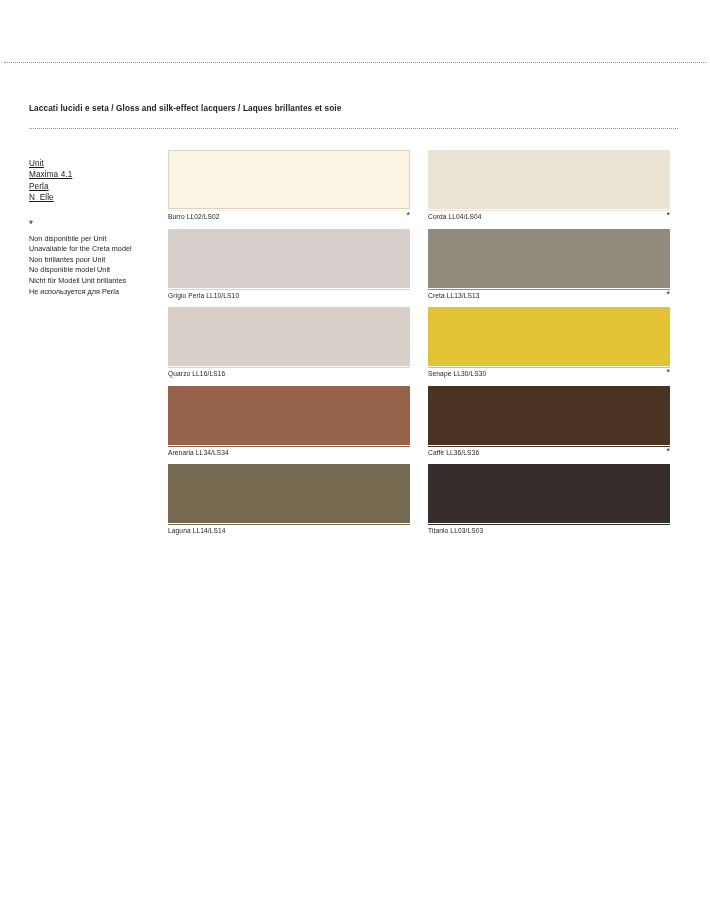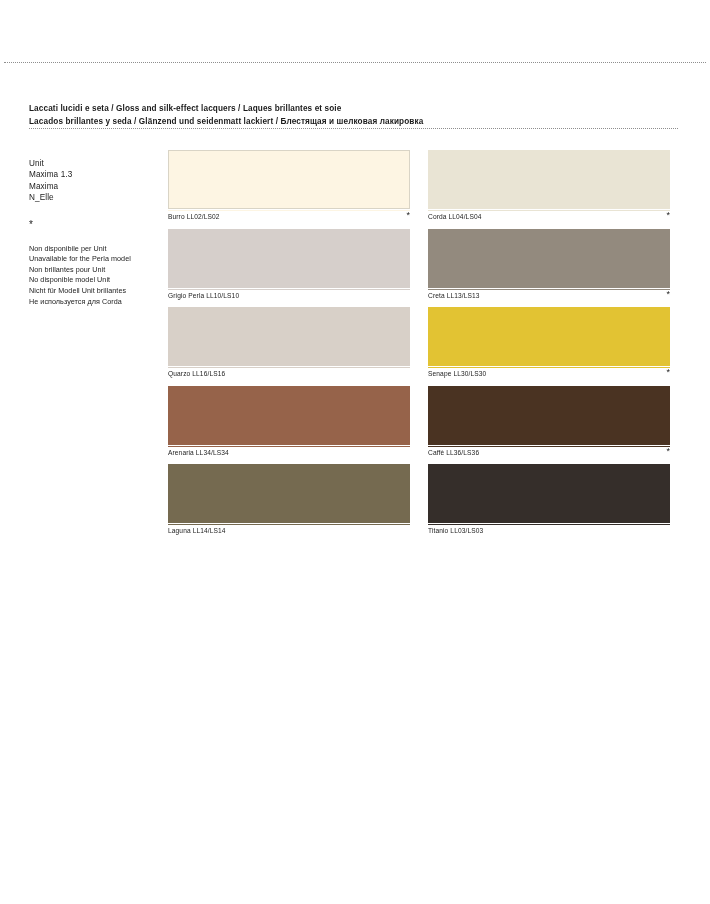--- a/index.html
+++ b/index.html
@@ -56,32 +56,33 @@
     position: absolute;
     left: 29px;
     top: 158px;
     width: 128px;
   }
   .model-list {
     font-size: 8.2px;
     line-height: 11.4px;
     letter-spacing: 0.1px;
     color: #1b1b1b;
+    text-decoration: underline;
   }
   .legend {
     margin-top: 17px;
   }
   .legend-star {
     font-size: 10px;
     line-height: 7px;
     height: 9px;
     color: #1b1b1b;
   }
   .legend-lines {
-    margin-top: 14px;
+    margin-top: 4px;
     font-size: 7.2px;
     line-height: 10.6px;
     letter-spacing: 0.05px;
     color: #1b1b1b;
   }
   .legend-lines div { white-space: nowrap; }
 
   
   .grid {
     position: absolute;
@@ -137,41 +138,40 @@
 </style>
 </head>
 <body>
 
 <div class="page">
 
   <div class="rule-dotted rule-top"></div>
 
   <div class="header">
     <div>Laccati lucidi e seta / Gloss and silk-effect lacquers / Laques brillantes et soie</div>
-    <div>Lacados brillantes y seda / Glänzend und seidenmatt lackiert / Блестящая и шелковая лакировка</div>
   </div>
 
   <div class="rule-dotted rule-header"></div>
 
   <div class="sidebar">
     <div class="model-list">
       <div>Unit</div>
-      <div>Maxima 1.3</div>
-      <div>Maxima</div>
+      <div>Maxima 4.1</div>
+      <div>Perla</div>
       <div>N_Elle</div>
     </div>
     <div class="legend">
       <div class="legend-star">*</div>
       <div class="legend-lines">
         <div>Non disponibile per Unit</div>
-        <div>Unavailable for the Perla model</div>
+        <div>Unavailable for the Creta model</div>
         <div>Non brillantes pour Unit</div>
         <div>No disponible model Unit</div>
         <div>Nicht für Modell Unit brillantes</div>
-        <div>Не используется для Corda</div>
+        <div>Не используется для Perla</div>
       </div>
     </div>
   </div>
 
   <div class="grid">
 
     <div class="row">
       <div class="cell cell-left">
         <span class="chip chip-bordered" style="background:#fdf5e3;"></span>
         <div class="caption" style="border-top-color:#fdf5e3;">

